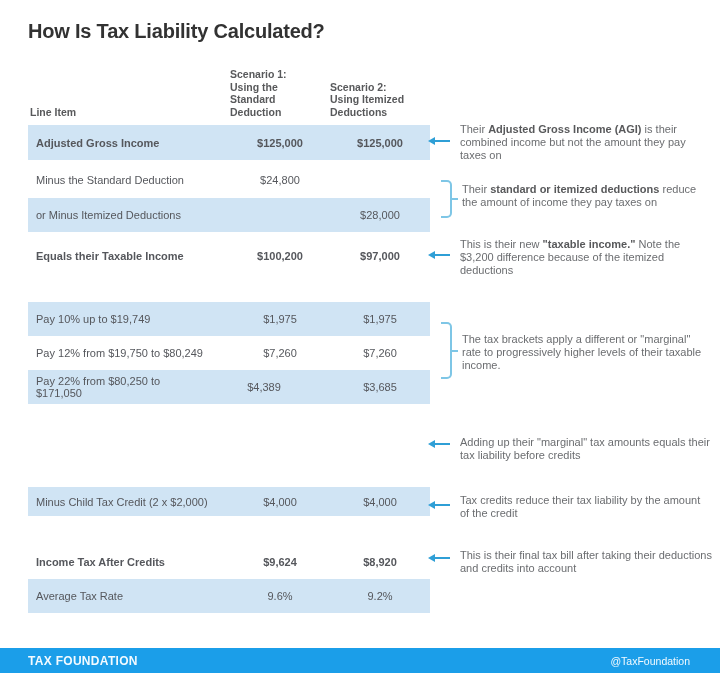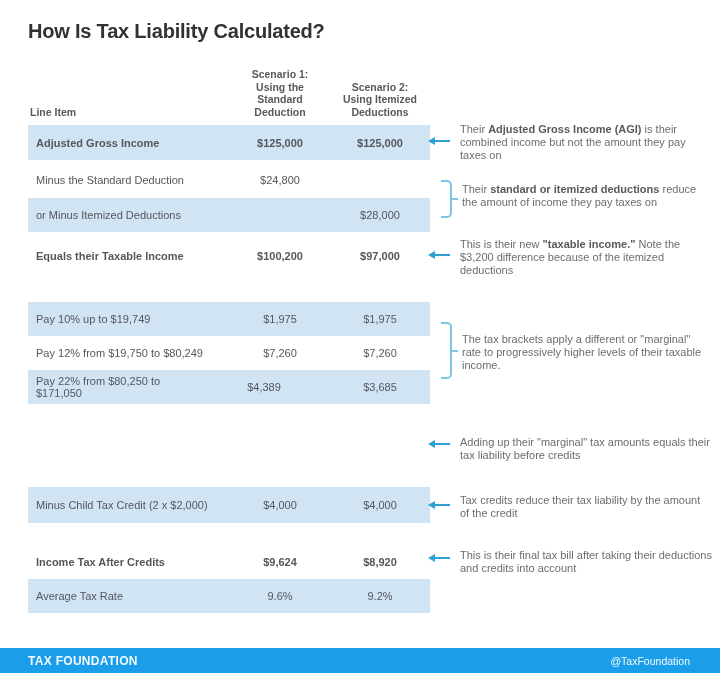--- a/index.html
+++ b/index.html
@@ -6,33 +6,33 @@
   #page{position:relative;width:720px;height:673px;background:#ffffff;overflow:hidden;
         font-family:"Liberation Sans",sans-serif;color:#55575c;}
 
   .title{position:absolute;left:28px;top:20px;font-size:20px;font-weight:700;
          color:#323232;letter-spacing:-0.2px;}
 
   
   .thead{position:absolute;left:28px;top:58px;width:402px;height:64px;
          display:flex;align-items:flex-end;padding-bottom:4px;box-sizing:border-box;}
   .thead .lbl{flex:1;padding-left:2px;font-size:10.5px;font-weight:700;color:#58595b;}
-  .thead .col{width:100px;text-align:center;font-size:10.5px;font-weight:700;
+  .thead .col{width:100px;text-align:left;font-size:10.5px;font-weight:700;
               color:#58595b;line-height:12.5px;white-space:pre-line;}
 
   
   .row{position:absolute;left:28px;width:402px;height:34px;display:flex;align-items:center;
        font-size:11px;color:#55575c;}
   .row.blue{background:var(--row_blue,#d0e4f4);}
   .row.bold{font-weight:700;}
   .row .lbl{flex:1;padding-left:8px;}
   .row .v{width:100px;text-align:center;}
   .r1{top:125px;height:35px;} .r2{top:163px;} .r3{top:198px;}
   .r4{top:239px;} .r5{top:302px;} .r6{top:336px;} .r7{top:370px;gap:16px;}
-  .r8{top:428px;} .r9{top:487px;height:36px;} .r10{top:545px;} .r11{top:579px;}
+  .r8{top:428px;} .r9{top:487px;height:29px;} .r10{top:545px;} .r11{top:579px;}
 
   
   .note{position:absolute;width:250px;font-size:11px;line-height:13px;color:#6b6d70;}
   .note b{color:#58595b;}
   .n1{left:460px;top:123px;} .n2{left:462px;top:183px;} .n3{left:460px;top:238px;width:256px;}
   .n4{left:462px;top:333px;} .n5{left:460px;top:436px;} .n6{left:460px;top:494px;}
   .n7{left:460px;top:549px;width:258px;}
 
   .arrow{position:absolute;width:15px;height:2px;background:var(--accent_blue,#2f9fd6);}
   .arrow::before{content:"";position:absolute;left:-7px;top:-3px;border-style:solid;

